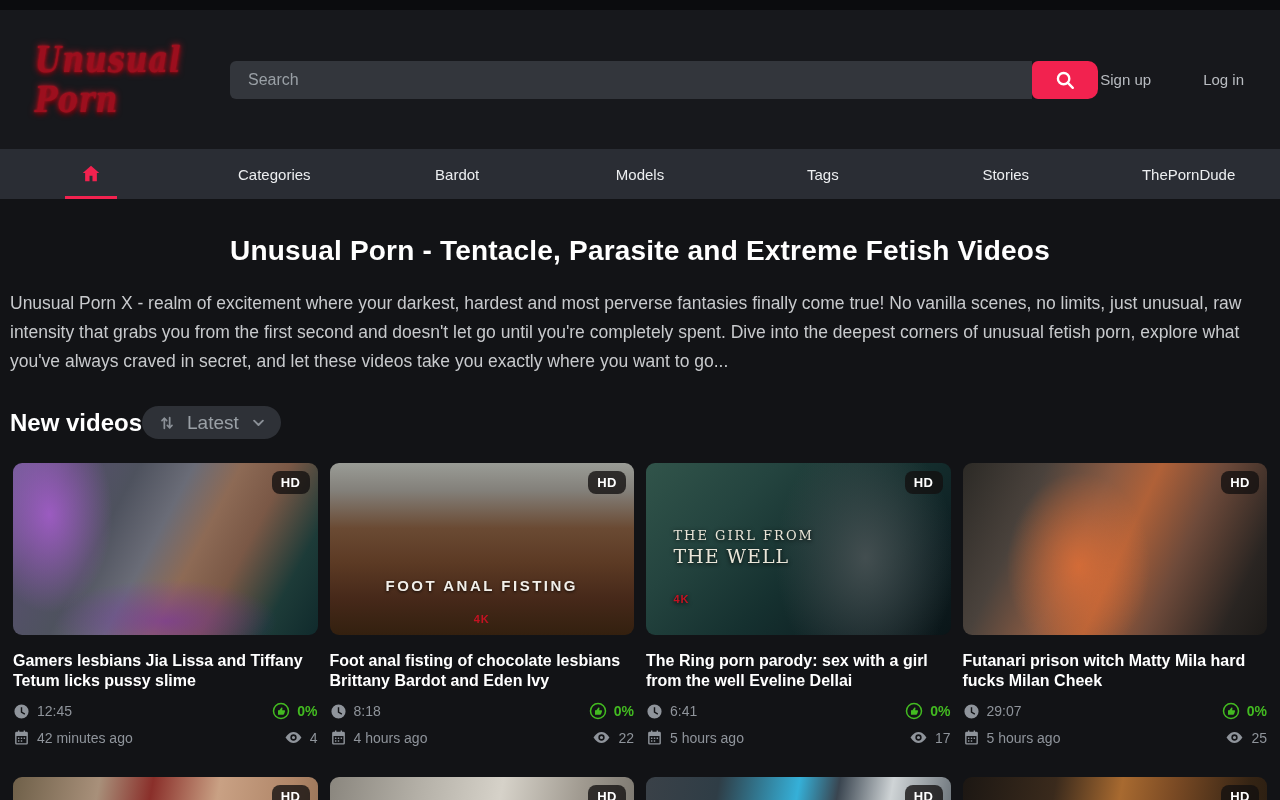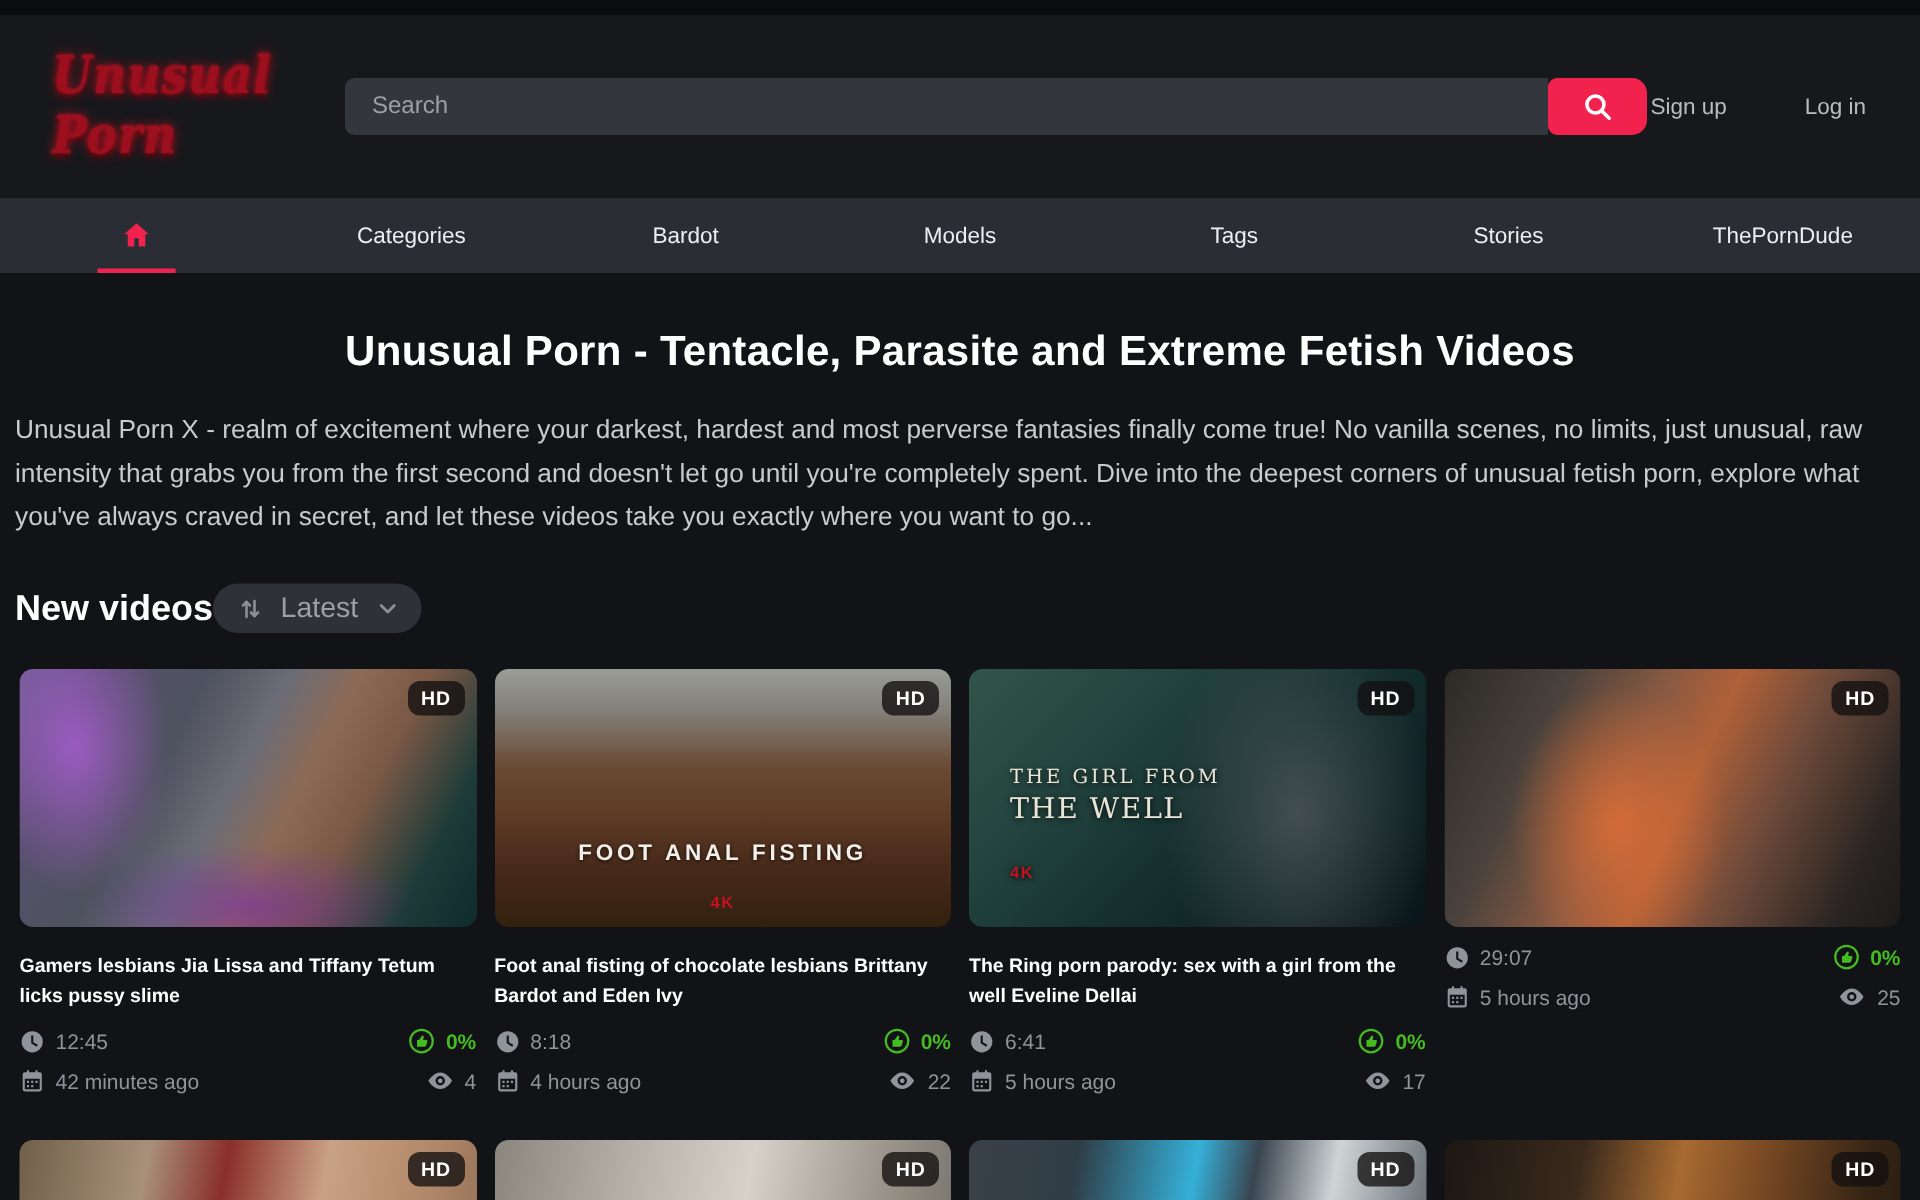--- a/index.html
+++ b/index.html
@@ -6,21 +6,21 @@
   html,body { width:1280px; height:800px; overflow:hidden; }
   body {
     background:#121316;
     font-family:"Liberation Sans", sans-serif;
     color:#fff;
   }
   .top-strip { height:10px; background:#0b0c0e; }
 
   
   .header {
-    height:122px; background:#17181c;
+    height:139px; background:#17181c;
     display:flex; align-items:center;
     padding:0 36px 0 35px;
   }
   .logo {
     width:175px; flex:0 0 auto; cursor:pointer;
     font-family:"DejaVu Serif", serif; font-style:italic; font-weight:bold;
     font-size:30px; letter-spacing:1px; color:#9c0f1e;
     text-shadow:0 0 7px #c41325, 0 2px 4px #3a0004, 0 0 2px #ff2030;
     transform:scaleY(1.15);
   }
@@ -83,21 +83,21 @@
   .thumb {
     position:relative; height:172px; border-radius:9px; overflow:hidden;
   }
   .hd-badge {
     position:absolute; top:8px; right:8px; z-index:3;
     background:rgba(18,16,15,.78); color:#fff;
     font-size:13px; font-weight:bold; padding:4px 9px; border-radius:8px;
     letter-spacing:.5px;
   }
   .title {
-    margin-top:16px; font-size:13px; line-height:20px; font-weight:bold;
+    margin-top:16px; font-size:16px; line-height:20px; font-weight:bold;
     color:#fff; min-height:40px;
   }
   .meta { margin-top:11px; display:flex; flex-direction:column; gap:8px; }
   .meta-row { display:flex; align-items:center; justify-content:space-between; }
   .meta-left, .meta-right { display:flex; align-items:center; gap:7px; }
   .meta-text { color:#8f949b; font-size:14px; }
   .rating-text { color:#43bb21; font-size:14px; font-weight:bold; }
 
   
   .t1 { background:
@@ -345,20 +345,21 @@
           <span class="meta-text">17</span>
         </span>
       </div>
     </div>
   </div>
 
   <div class="card">
     <div class="thumb t4">
       <span class="hd-badge">HD</span>
     </div>
+    <div class="title">Futanari prison witch Matty Mila hard fucks Milan Cheek</div>
     <div class="meta">
       <div class="meta-row">
         <span class="meta-left">
           <span>
             <svg width="17" height="17" viewBox="0 0 24 24" fill="#8f949b">
                 <path d="M12 2a10 10 0 100 20 10 10 0 000-20zm1 10.4l4.2 2.5-1 1.7L11 13.5V6h2z"></path>
               </svg>
           </span>
           <span class="meta-text">29:07</span>
         </span>

